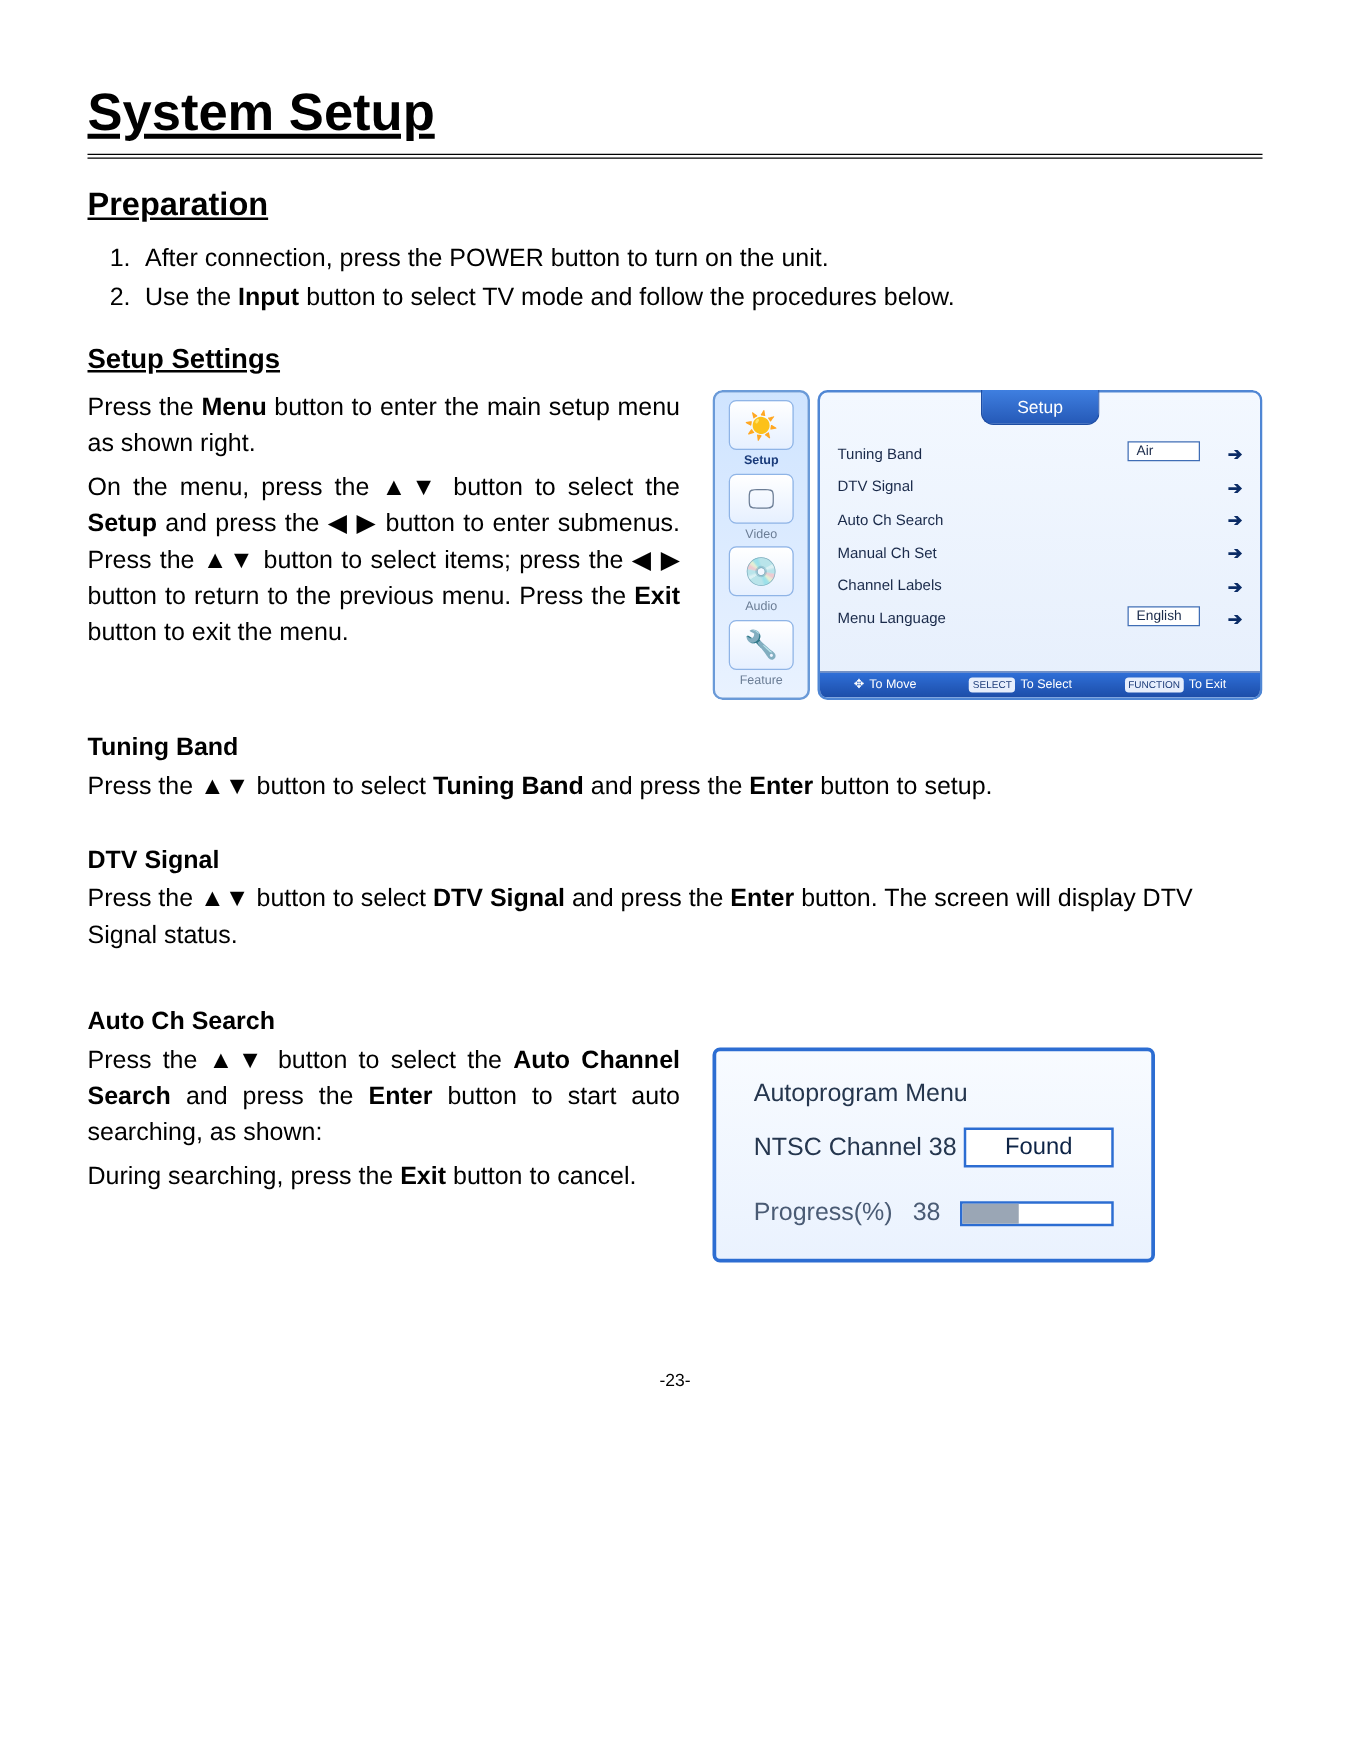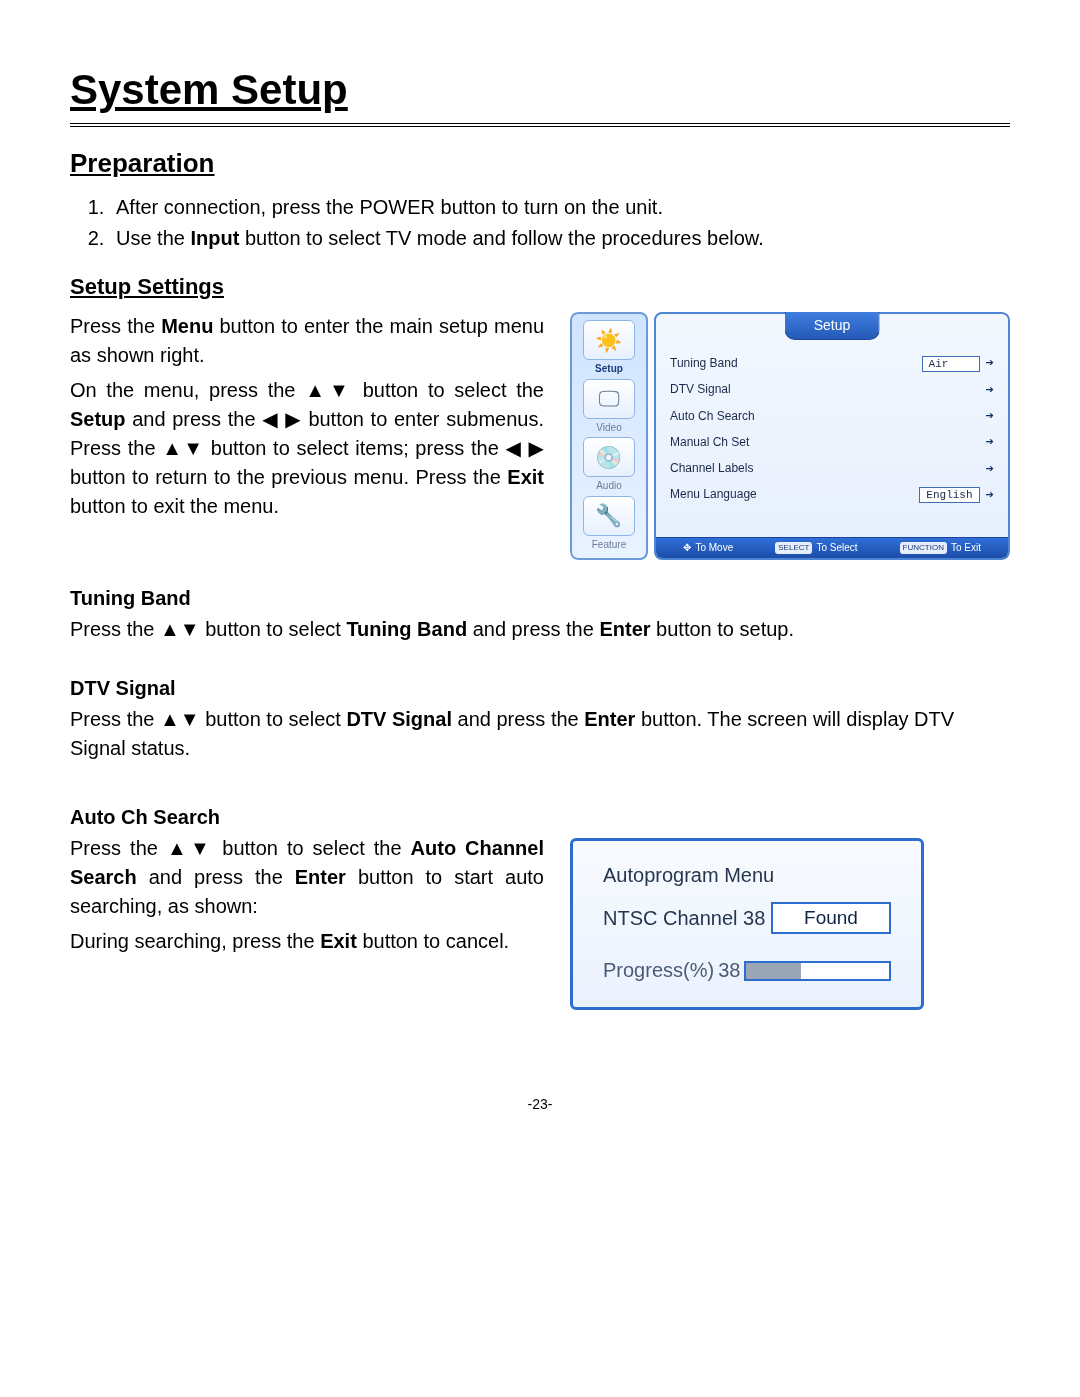--- a/index.html
+++ b/index.html
@@ -115,24 +115,23 @@
     border-top: none;
   }
   .osd-list { padding: 8px 14px; }
   .osd-row {
     display: flex; justify-content: space-between; align-items: center;
     padding: 3px 0;
     font-size: 12px;
     color: #1a2a4a;
   }
   .osd-val {
-    display: flex; align-items: center; gap: 6px;
+    display: flex; gap: 22px;
     min-width: 108px;
     justify-content: flex-end;
-    font-family: Liberation Mono, monospace;
   }
   .osd-val .box {
     border: 1px solid #3f6db5;
     padding: 0 6px;
     min-width: 58px;
     text-align: left;
     background: #fff;
     font-size: 11px;
     height: 16px; line-height: 14px;
   }
@@ -174,21 +173,21 @@
   }
   .auto-panel .valbox {
     border: 2px solid #2c6dd2;
     width: 120px; text-align: center;
     padding: 0 0;
     font-size: 19px;
     color: #0e2446;
     background: #fff;
   }
   .auto-panel .progress-row {
-    display: flex; align-items: center; gap: 4px;
+    display: flex; align-items: center; gap: 16px;
     margin-top: 22px;
     color: #4a5b74;
   }
   .auto-panel .bar {
     flex: 1;
     height: 20px;
     border: 2px solid #2c6dd2;
     background: #fff;
     position: relative;
   }

